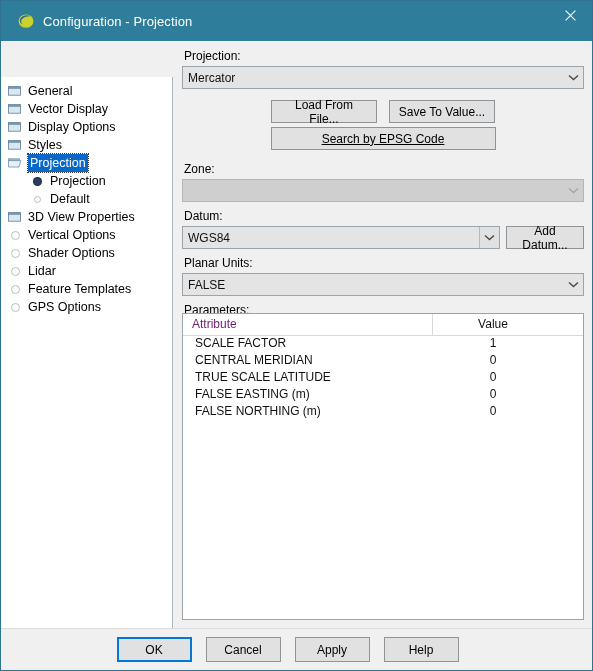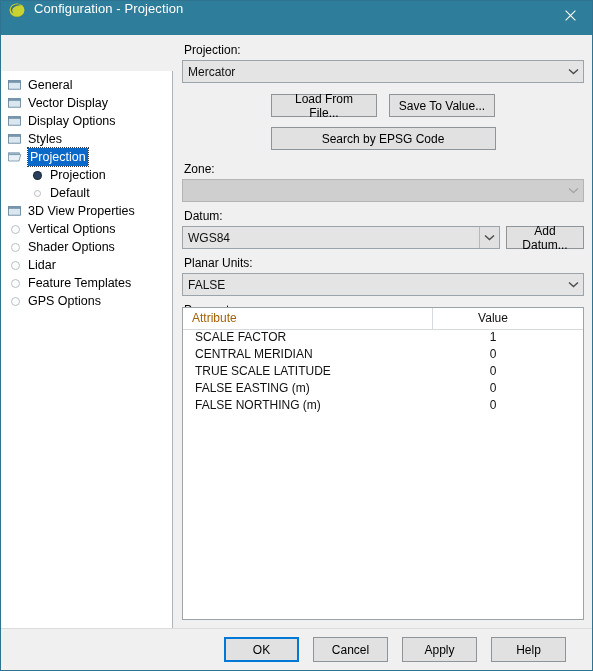--- a/index.html
+++ b/index.html
@@ -22,25 +22,26 @@
     height: 671px;
     box-sizing: border-box;
     background: #f0f0f0;
     border: 1px solid #2f7391;
     display: flex;
     flex-direction: column;
   }
 
   
   .titlebar {
-    height: 34px;
+    height: 40px;
     min-height: 28px;
     background: #2e7d9a;
     display: flex;
-    padding-left: 7px;
+    align-items: center;
+    padding-left: 16px;
     position: relative;
   }
   .title-icon {
     width: 18px;
     height: 18px;
     margin-right: 8px;
     position: relative;
     flex: 0 0 auto;
   }
   .title-icon svg { display: block; }
@@ -215,22 +216,23 @@
     display: flex;
     justify-content: center;
     gap: 12px;
     margin-top: 11px;
   }
   .btn-wide {
     width: 106px;
   }
   .btn-epsg {
     width: 225px;
-    margin: 10px auto 0 auto;
-    display: flex;
+    margin: 4px auto 0 auto;
+    display: flex;
+    text-decoration: underline;
   }
 
   
   .param-box {
     border: 1px solid #9ba3ab;
     background: #ffffff;
     box-sizing: border-box;
     position: absolute;
     left: 9px;
     right: 8px;
@@ -242,21 +244,21 @@
     display: flex;
     height: 21px;
     border-bottom: 1px solid #d7dadd;
     background: #ffffff;
     align-items: center;
   }
   .param-head .col-attr {
     flex: 0 0 250px;
     padding-left: 9px;
     font-size: 12px;
-    color: #a16207;
+    color: #701a75;
     border-right: 1px solid #d7dadd;
     height: 21px;
     line-height: 21px;
     box-sizing: border-box;
   }
   .param-head .col-val {
     flex: 1 1 auto;
     font-size: 12px;
     color: #111;
     text-align: center;
@@ -288,22 +290,22 @@
   }
 
   
   .footer {
     height: 42px;
     min-height: 42px;
     background: #f0f0f0;
     border-top: 1px solid #dcdcdc;
     display: flex;
     align-items: center;
-    justify-content: flex-end;
-    padding-right: 26px;
+    justify-content: center;
+    padding-right: 18px;
     gap: 14px;
     box-sizing: border-box;
   }
   .footer .btn { width: 75px; height: 25px; }
   .footer .btn.default {
     border: 2px solid #0078d7;
   }
 </style>
 </head>
 <body>

